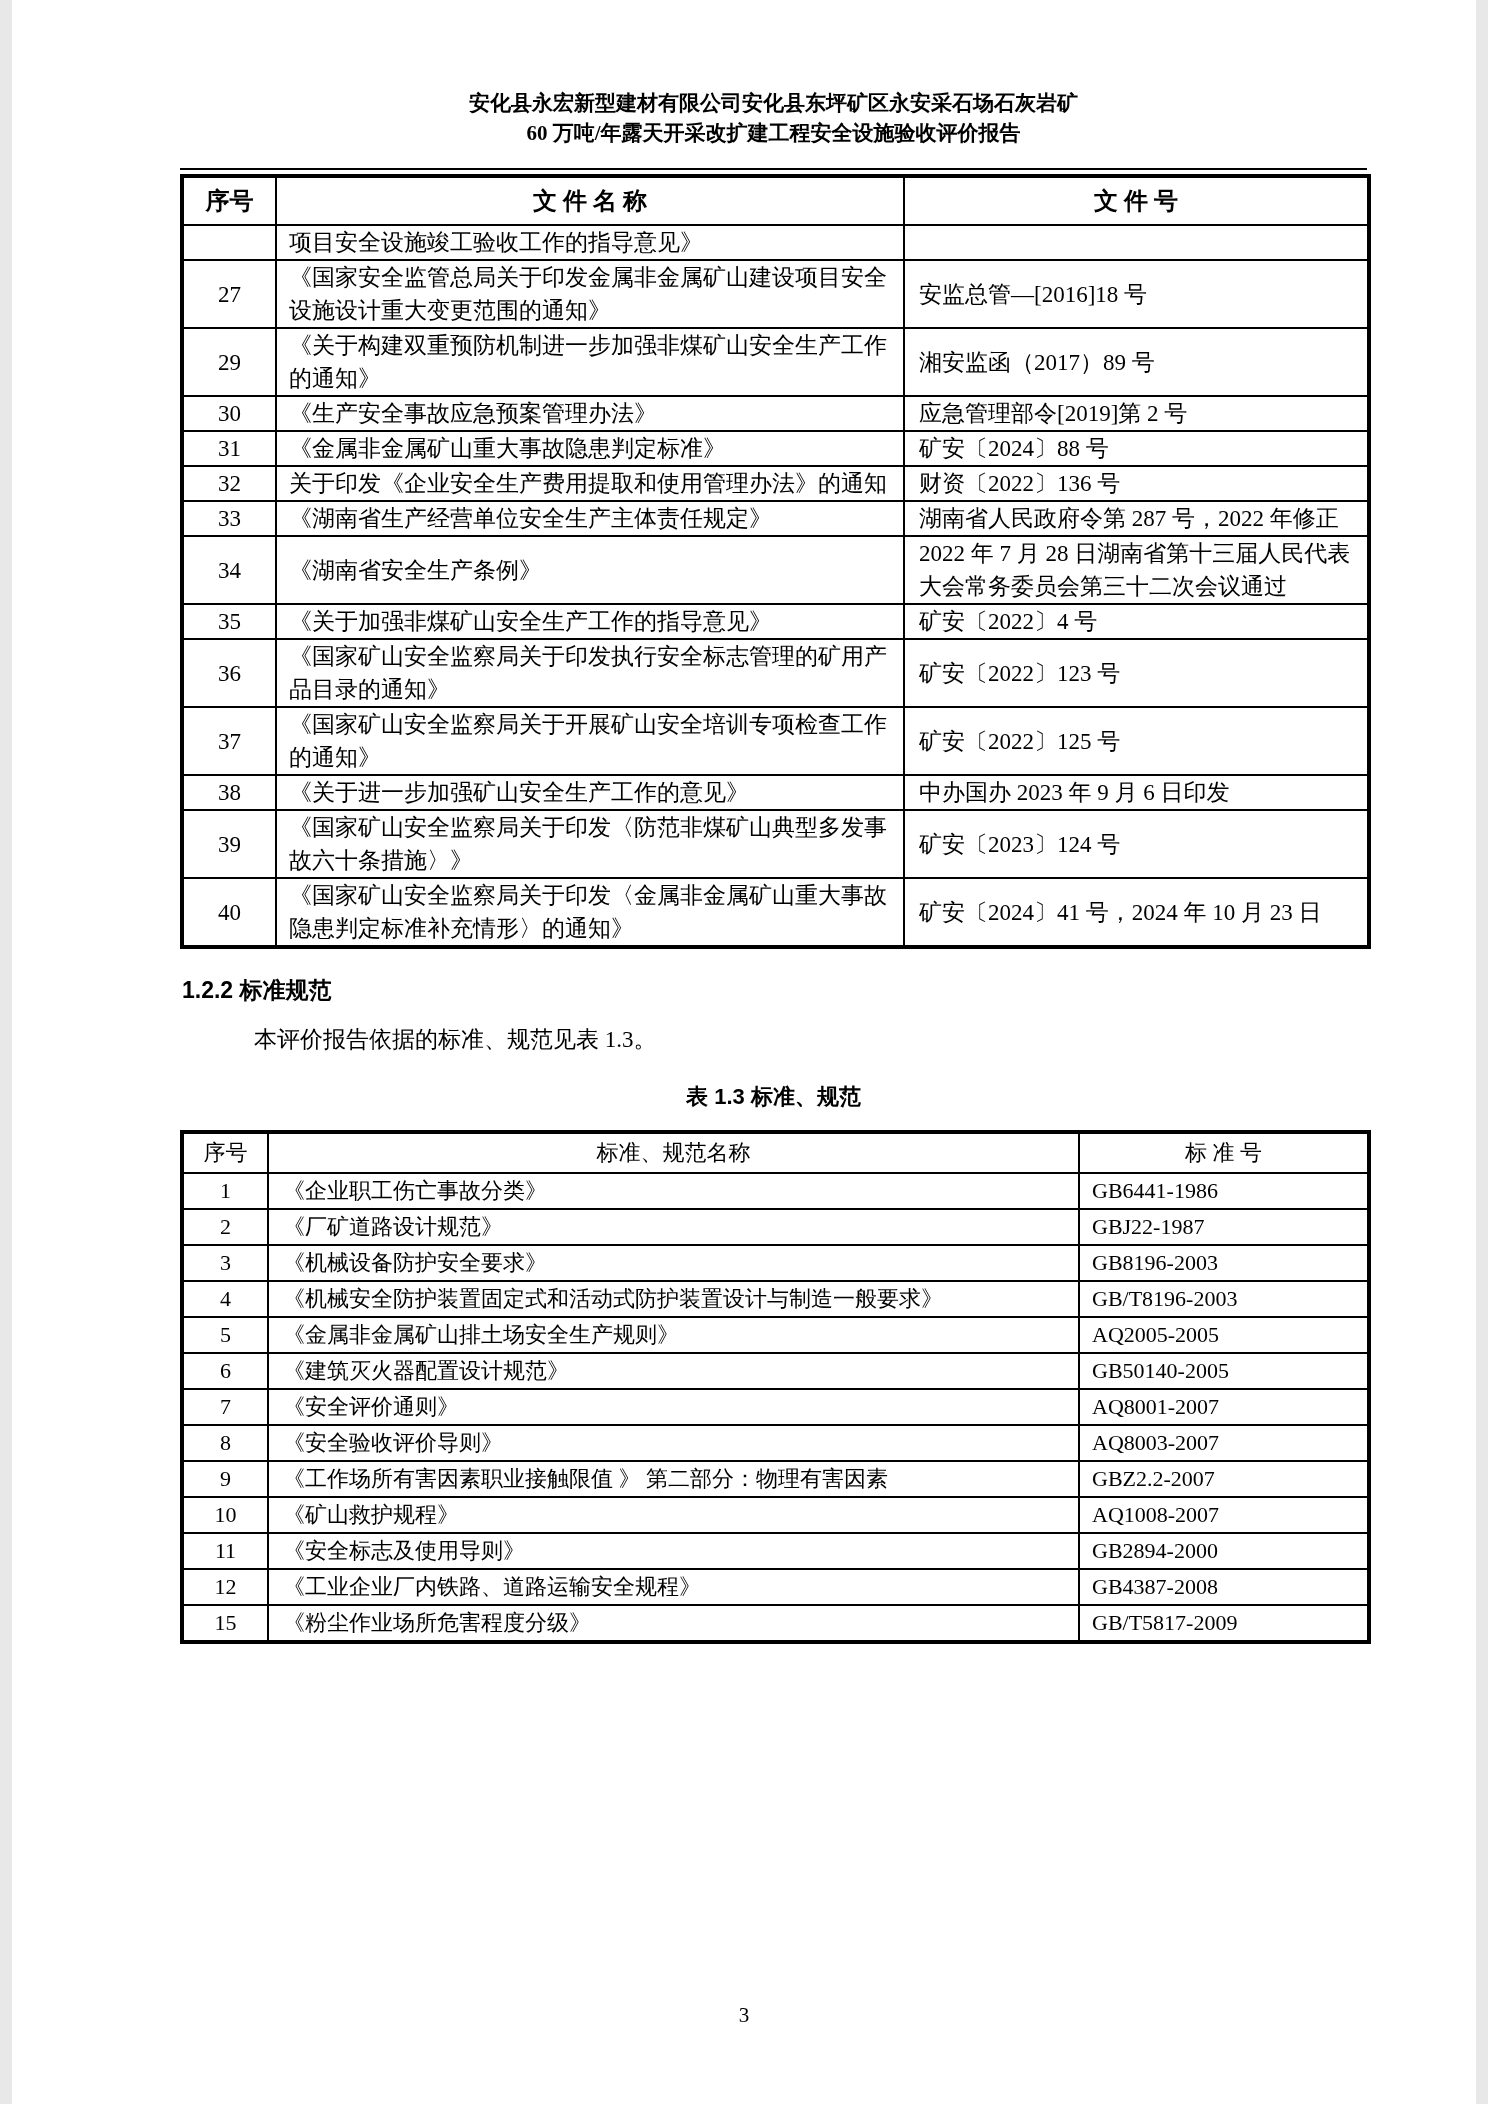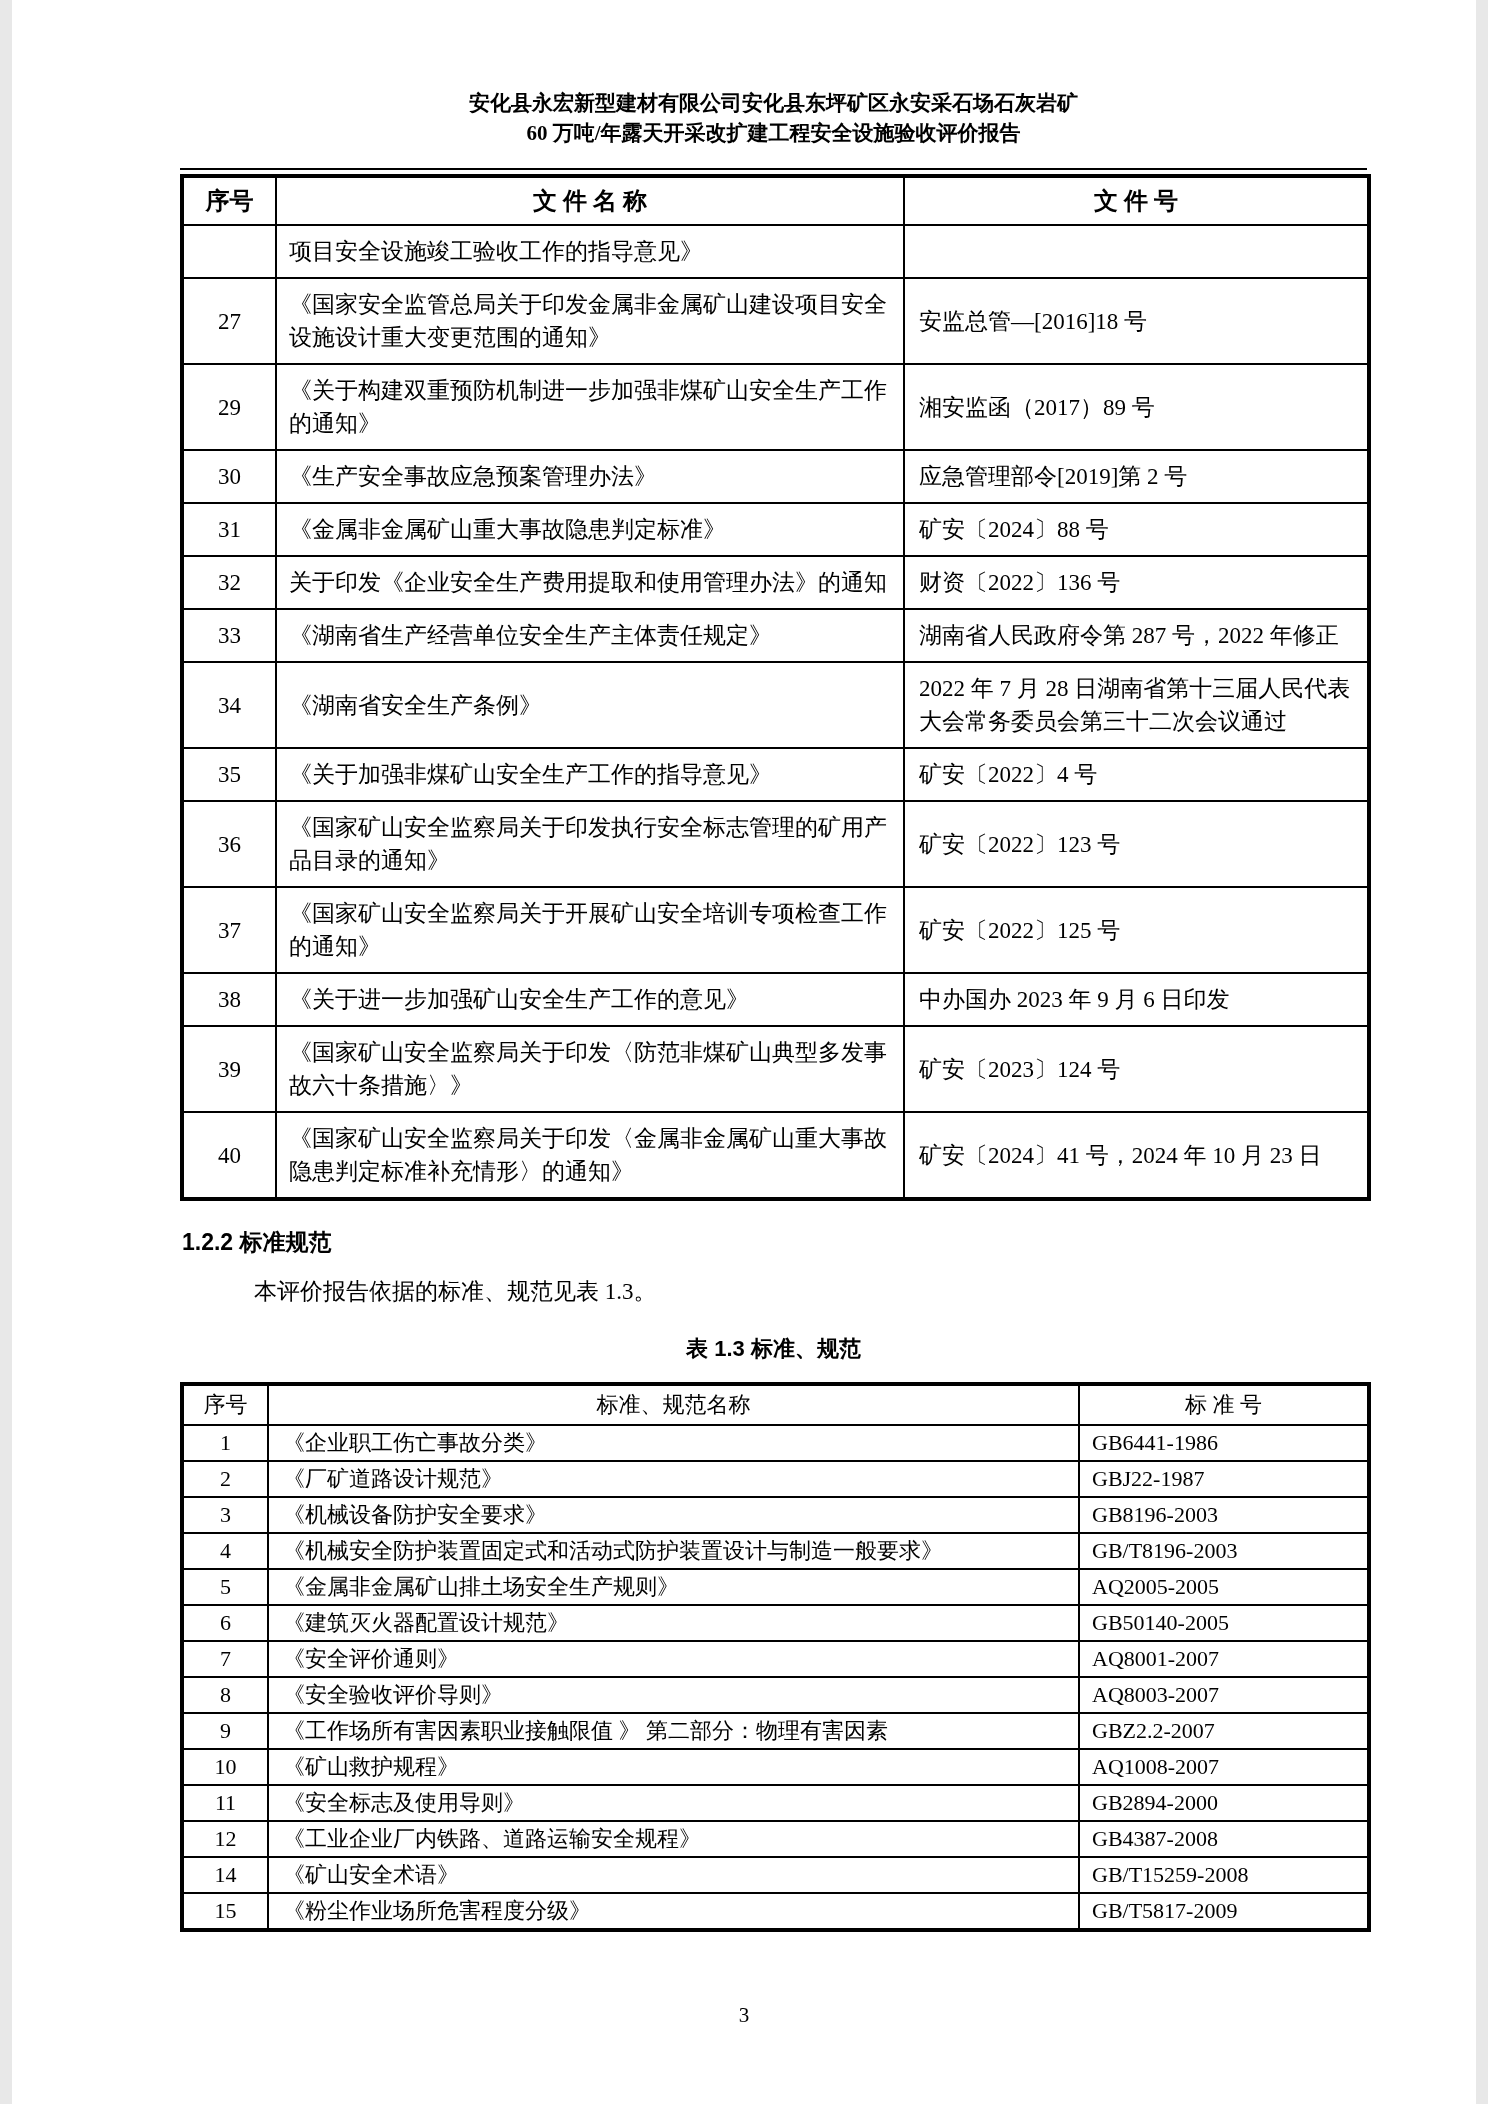--- a/index.html
+++ b/index.html
@@ -44,21 +44,21 @@
   
   .t1 th{
     font-size:24px;
     font-weight:bold;
     text-align:center;
     padding:7px 0;
   }
   .t1 td{
     font-size:23px;
     line-height:33px;
-    padding:9px 0;
+    padding:0 0;
     margin-top:11px;
   }
   .t1 td.cell-no{text-align:center;}
   .t1 td.cell-name{padding-left:12px;padding-right:8px;}
   .t1 td.cell-doc{padding-left:14px;padding-right:8px;}
   
   .section-heading{
     margin:26px 0 0 2px;
     font-family:"Liberation Sans","DejaVu Sans",sans-serif;
     font-size:23px;
@@ -275,25 +275,20 @@
             <td class="cell-no">11</td>
             <td class="cell-name">《安全标志及使用导则》</td>
             <td class="cell-code">GB2894-2000</td>
           </tr>
           <tr>
             <td class="cell-no">12</td>
             <td class="cell-name">《工业企业厂内铁路、道路运输安全规程》</td>
             <td class="cell-code">GB4387-2008</td>
           </tr>
           <tr>
-            <td class="cell-no">14</td>
-            <td class="cell-name">《矿山安全术语》</td>
-            <td class="cell-code">GB/T15259-2008</td>
-          </tr>
-          <tr>
             <td class="cell-no">15</td>
             <td class="cell-name">《粉尘作业场所危害程度分级》</td>
             <td class="cell-code">GB/T5817-2009</td>
           </tr>
         </tbody>
     </table>
 
   </div>
 
   <div class="page-number">3</div>

